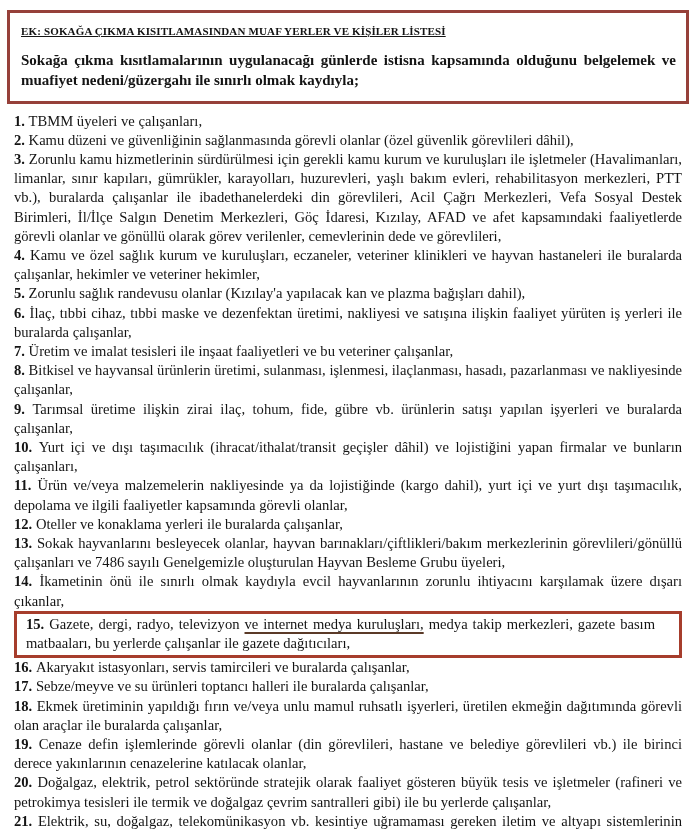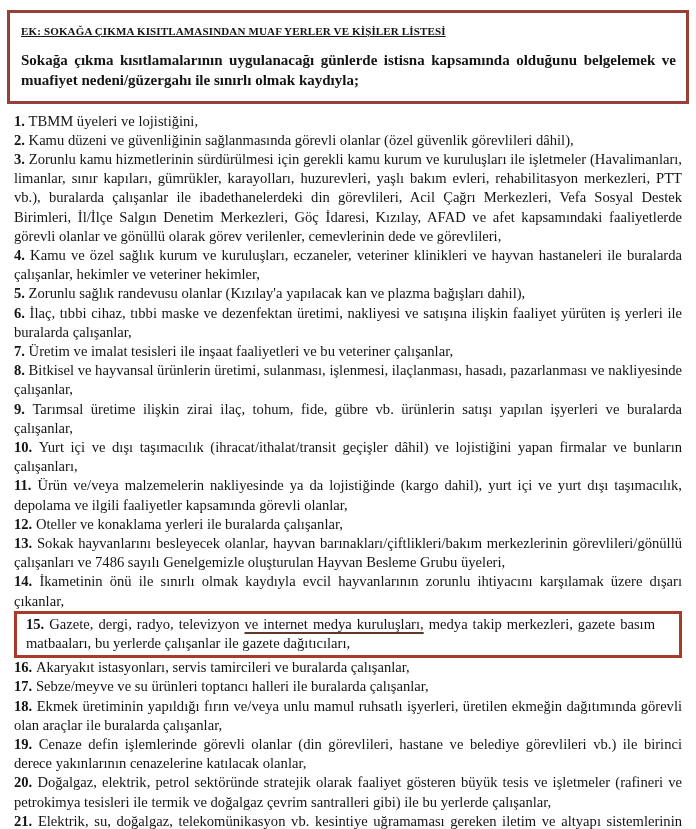--- a/index.html
+++ b/index.html
@@ -59,21 +59,21 @@
 </style>
 </head>
 <body>
 
 <div class="doc">
   <div class="header-box">
     <h1 class="title">EK: SOKAĞA ÇIKMA KISITLAMASINDAN MUAF YERLER VE KİŞİLER LİSTESİ</h1>
     <p class="subtitle">Sokağa çıkma kısıtlamalarının uygulanacağı günlerde istisna kapsamında olduğunu belgelemek ve muafiyet nedeni/güzergahı ile sınırlı olmak kaydıyla;</p>
   </div>
   <div class="list" id="exemption-list">
-      <p class="item"><b>1. </b><span>TBMM üyeleri ve lojistiğini,</span></p>
+      <p class="item"><b>1. </b><span>TBMM üyeleri ve çalışanları,</span></p>
       <p class="item"><b>2. </b><span>Kamu düzeni ve güvenliğinin sağlanmasında görevli olanlar (özel güvenlik görevlileri dâhil),</span></p>
       <p class="item"><b>3. </b><span>Zorunlu kamu hizmetlerinin sürdürülmesi için gerekli kamu kurum ve kuruluşları ile işletmeler (Havalimanları, limanlar, sınır kapıları, gümrükler, karayolları, huzurevleri, yaşlı bakım evleri, rehabilitasyon merkezleri, PTT vb.), buralarda çalışanlar ile ibadethanelerdeki din görevlileri, Acil Çağrı Merkezleri, Vefa Sosyal Destek Birimleri, İl/İlçe Salgın Denetim Merkezleri, Göç İdaresi, Kızılay, AFAD ve afet kapsamındaki faaliyetlerde görevli olanlar ve gönüllü olarak görev verilenler, cemevlerinin dede ve görevlileri,</span></p>
       <p class="item"><b>4. </b><span>Kamu ve özel sağlık kurum ve kuruluşları, eczaneler, veteriner klinikleri ve hayvan hastaneleri ile buralarda çalışanlar, hekimler ve veteriner hekimler,</span></p>
       <p class="item"><b>5. </b><span>Zorunlu sağlık randevusu olanlar (Kızılay'a yapılacak kan ve plazma bağışları dahil),</span></p>
       <p class="item"><b>6. </b><span>İlaç, tıbbi cihaz, tıbbi maske ve dezenfektan üretimi, nakliyesi ve satışına ilişkin faaliyet yürüten iş yerleri ile buralarda çalışanlar,</span></p>
       <p class="item"><b>7. </b><span>Üretim ve imalat tesisleri ile inşaat faaliyetleri ve bu veteriner çalışanlar,</span></p>
       <p class="item"><b>8. </b><span>Bitkisel ve hayvansal ürünlerin üretimi, sulanması, işlenmesi, ilaçlanması, hasadı, pazarlanması ve nakliyesinde çalışanlar,</span></p>
       <p class="item"><b>9. </b><span>Tarımsal üretime ilişkin zirai ilaç, tohum, fide, gübre vb. ürünlerin satışı yapılan işyerleri ve buralarda çalışanlar,</span></p>
       <p class="item"><b>10. </b><span>Yurt içi ve dışı taşımacılık (ihracat/ithalat/transit geçişler dâhil) ve lojistiğini yapan firmalar ve bunların çalışanları,</span></p>
       <p class="item"><b>11. </b><span>Ürün ve/veya malzemelerin nakliyesinde ya da lojistiğinde (kargo dahil), yurt içi ve yurt dışı taşımacılık, depolama ve ilgili faaliyetler kapsamında görevli olanlar,</span></p>

